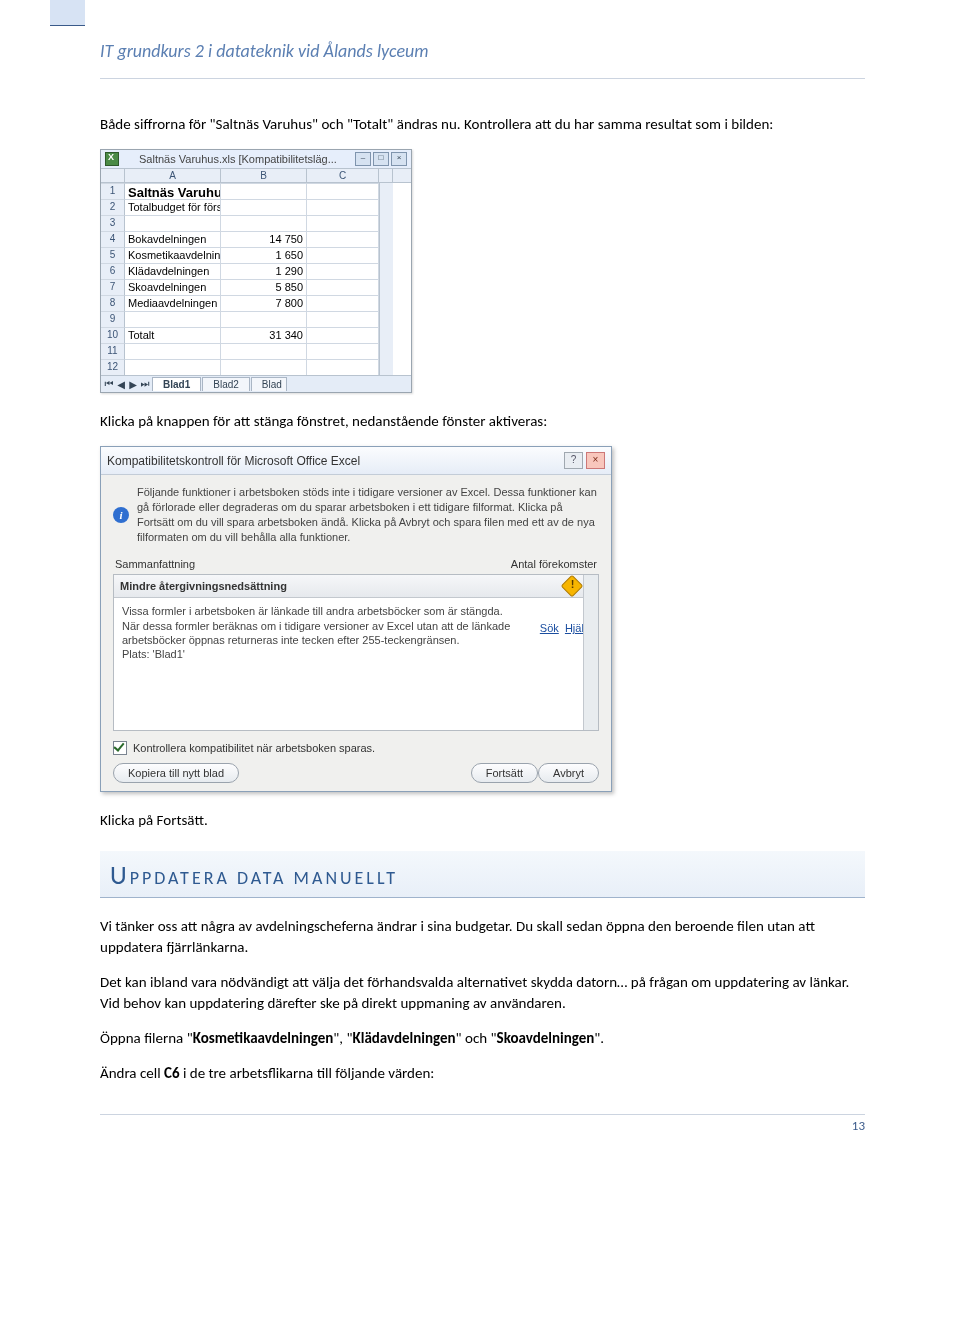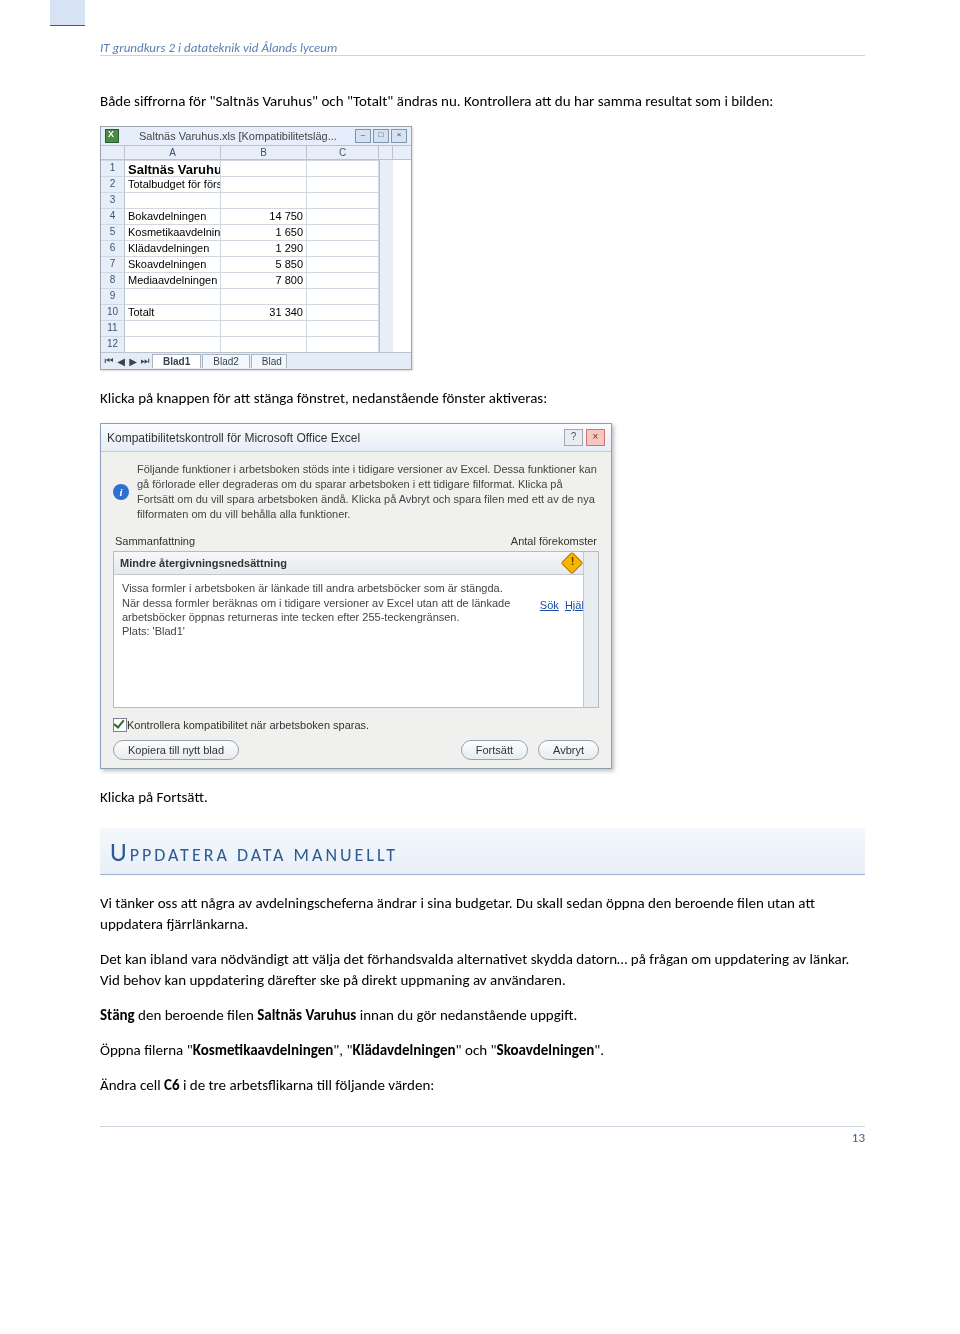--- a/index.html
+++ b/index.html
@@ -16,25 +16,25 @@
   .left-tab{
     position:absolute;
     left:50px;
     top:0;
     width:35px;
     height:25px;
     background:#d7e3f4;
     border-bottom:1px solid #3a5a8a;
   }
   .hdr{
-    font-size:13px;
+    font-size:18px;
     color:#5b7fb2;
     font-style:italic;
     border-bottom:1px solid #ccd4e0;
-    padding-bottom:0;
+    padding-bottom:16px;
     margin-bottom:35px;
   }
   .body-text{
     font-size:15px;
     line-height:1.4;
     margin:14px 0;
   }
   .excel-window{
     margin:12px 0 18px 0;
     width:310px;
@@ -120,21 +120,21 @@
     width:14px;height:14px;background:#f7b500;border:1px solid #b07b00;border-radius:2px;
     transform:rotate(45deg);position:relative;margin-right:12px
   }
   .warn-icon::after{content:"!";position:absolute;transform:rotate(-45deg);left:4px;top:-1px;font-size:11px;font-weight:bold;color:#5a3b00}
   .issue-row{display:flex;padding:6px 8px;gap:10px}
   .issue-text{flex:1;font-size:11px;color:#444;line-height:1.3}
   .issue-side{width:60px;text-align:right;font-size:11px;color:#333}
   .issue-side .links{margin-top:6px;font-size:11px}
   .lnk{color:#1b4ea0;text-decoration:underline;cursor:pointer}
   .issue-scroll{position:absolute;right:0;top:0;bottom:0;width:14px;background:#e8ecef;border-left:1px solid #c3c8ce}
-  .chk-row{margin-top:10px;font-size:11px;color:#333;display:flex;align-items:center;gap:0}
+  .chk-row{margin-top:10px;font-size:11px;color:#333;display:flex;align-items:center;gap:6px}
   .chk{width:12px;height:12px;border:1px solid #7a8490;background:#fff;position:relative}
   .chk.on::after{content:"";position:absolute;left:2px;top:-1px;width:4px;height:8px;border:solid #2a6a2a;border-width:0 2px 2px 0;transform:rotate(40deg)}
   .btn-row{display:flex;justify-content:space-between;margin-top:8px}
   .wbtn{
     border:1px solid #9aa3ad;background:linear-gradient(#fdfdfe,#e7ebef);
     padding:3px 14px;font-size:11px;color:#333;border-radius:10px
   }
   .section-head{
     margin:20px 0 18px 0;
     background:linear-gradient(#f4f8fc,#e8eff8);
@@ -312,39 +312,36 @@
           </div>
         </div>
         <div class="issue-scroll"></div>
       </div>
       <div class="chk-row">
         <span class="chk on"></span>
         <span>Kontrollera kompatibilitet när arbetsboken sparas.</span>
       </div>
       <div class="btn-row">
         <span class="wbtn">Kopiera till nytt blad</span>
-        <span style="display:flex;gap:10px">
+        <span style="display:flex;">
           <span class="wbtn">Fortsätt</span>
           <span class="wbtn">Avbryt</span>
         </span>
       </div>
     </div>
   </div>
 
   <p class="body-text">Klicka på Fortsätt.</p>
 
   <div class="section-head">
     <span class="first">U</span><span>PPDATERA DATA MANUELLT</span>
   </div>
 
   <p class="body-text">Vi tänker oss att några av avdelningscheferna ändrar i sina budgetar. Du skall sedan öppna den beroende filen utan att uppdatera fjärrlänkarna.</p>
   <p class="body-text">Det kan ibland vara nödvändigt att välja det förhandsvalda alternativet skydda datorn… på frågan om uppdatering av länkar. Vid behov kan uppdatering därefter ske på direkt uppmaning av användaren.</p>
-  <p class="body-text">
-    <span class="bold">Stäng</span><span> den beroende filen </span><span class="bold">Saltnäs Varuhus</span><span> innan du gör nedanstående uppgift.</span>
-  </p>
   <p class="body-text">
     <span>Öppna filerna "</span><span class="bold">Kosmetikaavdelningen</span><span>", "</span><span class="bold">Klädavdelningen</span><span>" och "</span><span class="bold">Skoavdelningen</span><span>".</span>
   </p>
   <p class="body-text">
     <span>Ändra cell </span><span class="bold">C6</span><span> i de tre arbetsflikarna till följande värden:</span>
   </p>
 
   <div class="pnum">13</div>
 </div>
 

